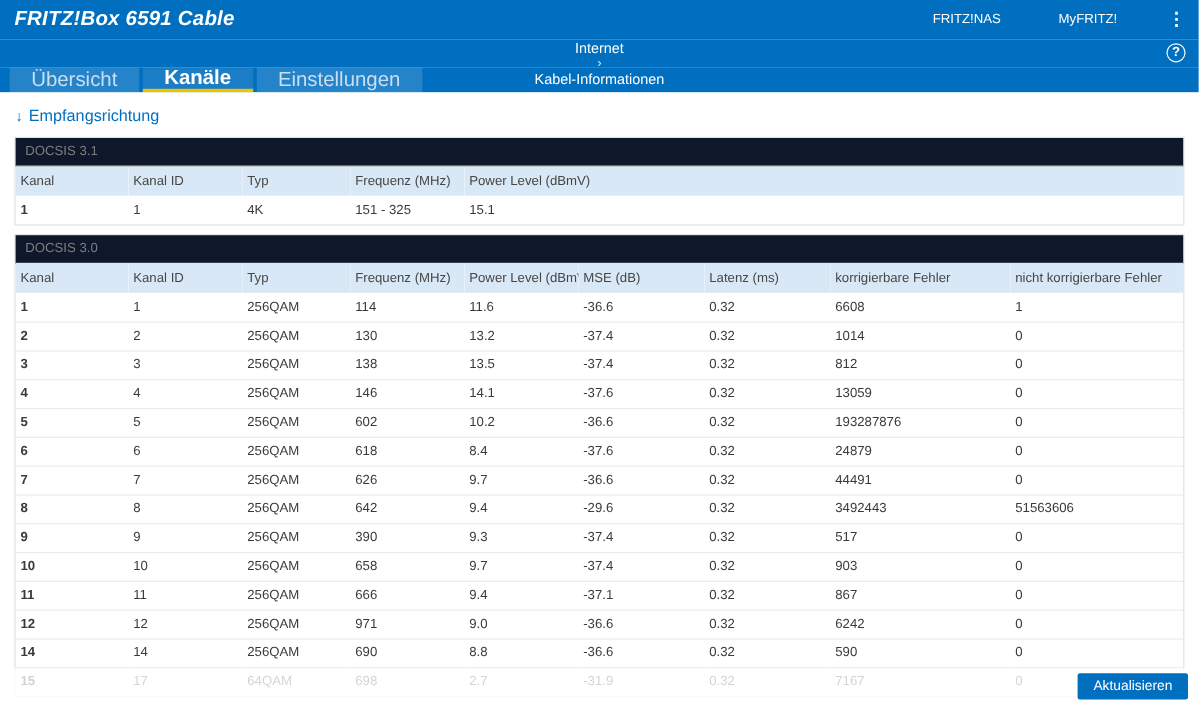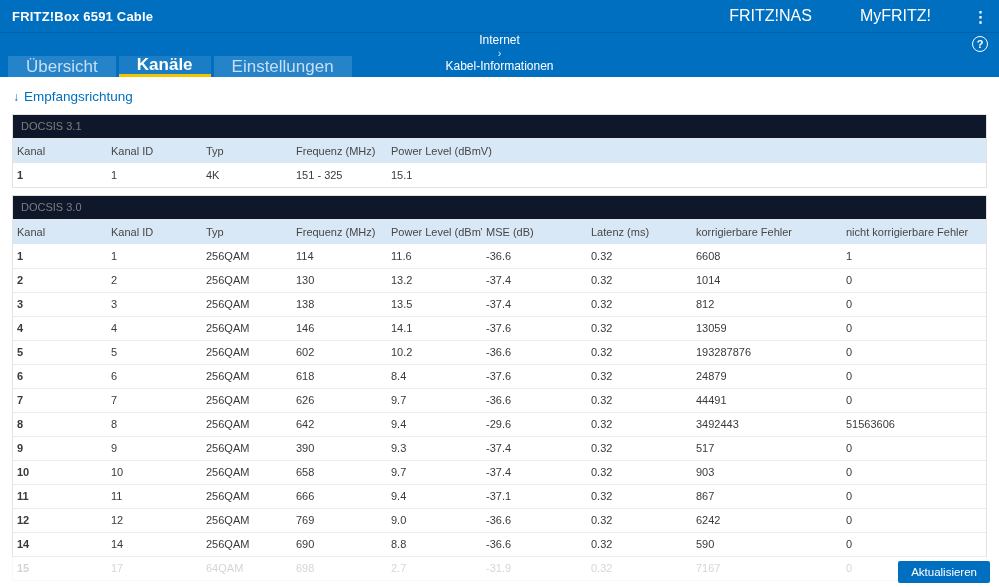--- a/index.html
+++ b/index.html
@@ -14,23 +14,23 @@
   
   .topbar {
     height: 33px;
     background: #006fc0;
     display: flex;
     align-items: center;
     padding: 0 12px;
     color: #fff;
     border-bottom: 1px solid rgba(0,0,0,0.12);
   }
-  .topbar .app-title { font-size: 13px; font-weight: bold; letter-spacing: 0.2px; }
+  .topbar .app-title { font-size: 17px; font-weight: bold; letter-spacing: 0.2px; font-style: italic; }
   .topbar .spacer { flex: 1; }
-  .toplink { font-size: 16px; color: #fff; margin-left: 48px; cursor: pointer; white-space: nowrap; }
+  .toplink { font-size: 11px; color: #fff; margin-left: 48px; cursor: pointer; white-space: nowrap; }
   .menu-dots {
     margin-left: 42px; cursor: pointer; font-size: 15px; line-height: 15px;
     width: 14px; text-align: center; font-weight: bold;
   }
 
   
   .breadcrumb-bar {
     height: 23px;
     background: #006fc0;
     display: flex;
@@ -359,21 +359,21 @@
             <td>9.4</td>
             <td>-37.1</td>
             <td>0.32</td>
             <td>867</td>
             <td>0</td>
           </tr>
           <tr>
             <td class="first-col">12</td>
             <td>12</td>
             <td>256QAM</td>
-            <td>769</td>
+            <td>971</td>
             <td>9.0</td>
             <td>-36.6</td>
             <td>0.32</td>
             <td>6242</td>
             <td>0</td>
           </tr>
           <tr>
             <td class="first-col">14</td>
             <td>14</td>
             <td>256QAM</td>

